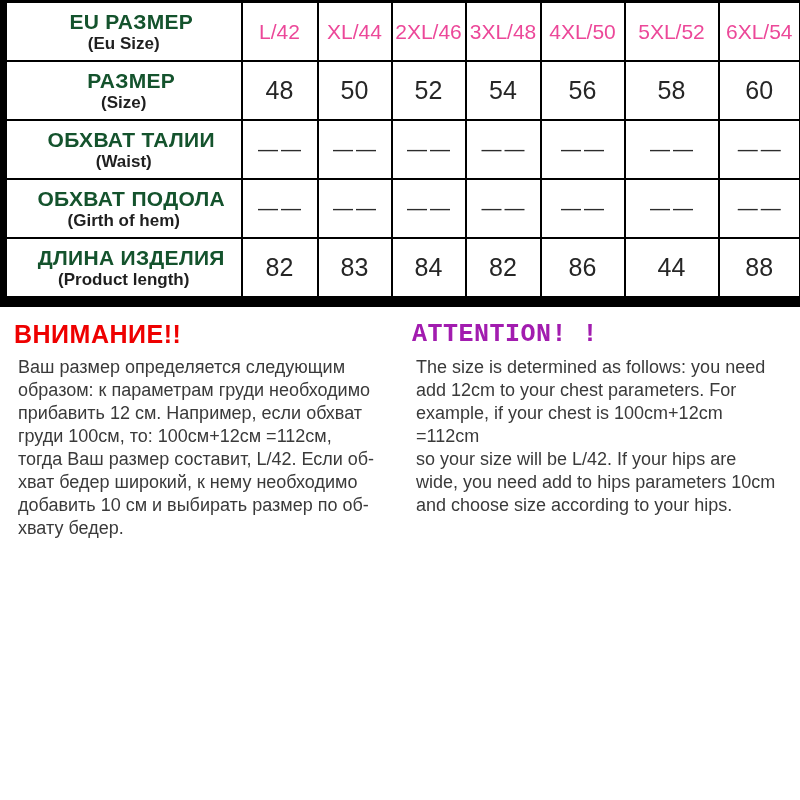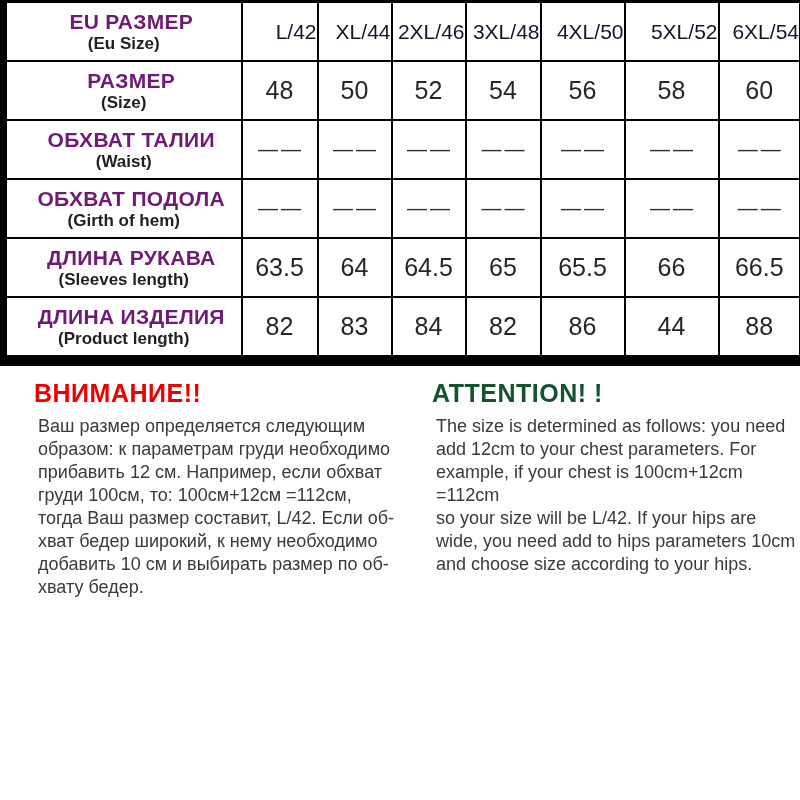--- a/index.html
+++ b/index.html
@@ -31,53 +31,52 @@
     border: 2px solid #000;
     padding: 0;
     height: 57px;
     text-align: center;
     vertical-align: middle;
     overflow: hidden;
   }
   th.row-label .ru {
     font-size: 21px;
     font-weight: bold;
-    color: #701a75;
+    color: #14532d;
     line-height: 24px;
     letter-spacing: 0.3px;
     margin-left: 15px;
   }
   th.row-label .en {
     font-size: 17px;
     font-weight: bold;
     color: #1f1f1f;
     line-height: 20px;
   }
   td.value {
     font-size: 25px;
     font-weight: normal;
     color: #262626;
   }
   td.value.size-head {
     font-size: 21px;
-    color: #0f172a;
-    text-align: right;
+    color: #ec4899;
   }
   td.value.dash {
     font-size: 20px;
     color: #2c2c2c;
     letter-spacing: 3px;
     padding-left: 3px;
   }
 
   
   .notes {
     display: flex;
     gap: 24px;
-    padding: 13px 6px 0 34px;
+    padding: 13px 6px 0 14px;
     box-sizing: border-box;
     width: 656px;
   }
   .note {
     width: 374px;
     flex: 0 0 374px;
   }
   .note-heading {
     margin: 0 0 7px 0;
     font-size: 25px;
@@ -153,33 +152,20 @@
             <div class="ru">ОБХВАТ ПОДОЛА</div>
             <div class="en">(Girth of hem)</div>
           </th>
           <td class="value dash">——</td>
           <td class="value dash">——</td>
           <td class="value dash">——</td>
           <td class="value dash">——</td>
           <td class="value dash">——</td>
           <td class="value dash">——</td>
           <td class="value dash">——</td>
-        </tr>
-        <tr>
-          <th class="row-label">
-            <div class="ru">ДЛИНА РУКАВА</div>
-            <div class="en">(Sleeves length)</div>
-          </th>
-          <td class="value">63.5</td>
-          <td class="value">64</td>
-          <td class="value">64.5</td>
-          <td class="value">65</td>
-          <td class="value">65.5</td>
-          <td class="value">66</td>
-          <td class="value">66.5</td>
         </tr>
         <tr>
           <th class="row-label">
             <div class="ru">ДЛИНА ИЗДЕЛИЯ</div>
             <div class="en">(Product length)</div>
           </th>
           <td class="value">82</td>
           <td class="value">83</td>
           <td class="value">84</td>
           <td class="value">82</td>
@@ -196,21 +182,21 @@
       <p class="note-body">Ваш размер определяется следующим
 образом: к параметрам груди необходимо
 прибавить 12 см. Например, если обхват
 груди  100см, то: 100см+12см =112см,
 тогда Ваш размер составит,  L/42. Если об-
 хват бедер широкий, к нему необходимо
 добавить 10 см и выбирать размер по об-
 хвату бедер.</p>
     </div>
     <div class="note note-en">
-      <h2 class="note-heading" style="color: #14532d;">ATTENTION! !</h2>
+      <h2 class="note-heading" style="color: #a21caf; font-family: Liberation Mono, monospace;">ATTENTION! !</h2>
       <p class="note-body">The size is determined as follows: you need
 add 12cm to your chest parameters. For
 example, if your chest is 100cm+12cm =112cm
 so your size will be L/42. If your hips are
 wide, you need add to hips parameters 10cm
 and choose size according to your hips.</p>
     </div>
   </div>
 
 </div>

